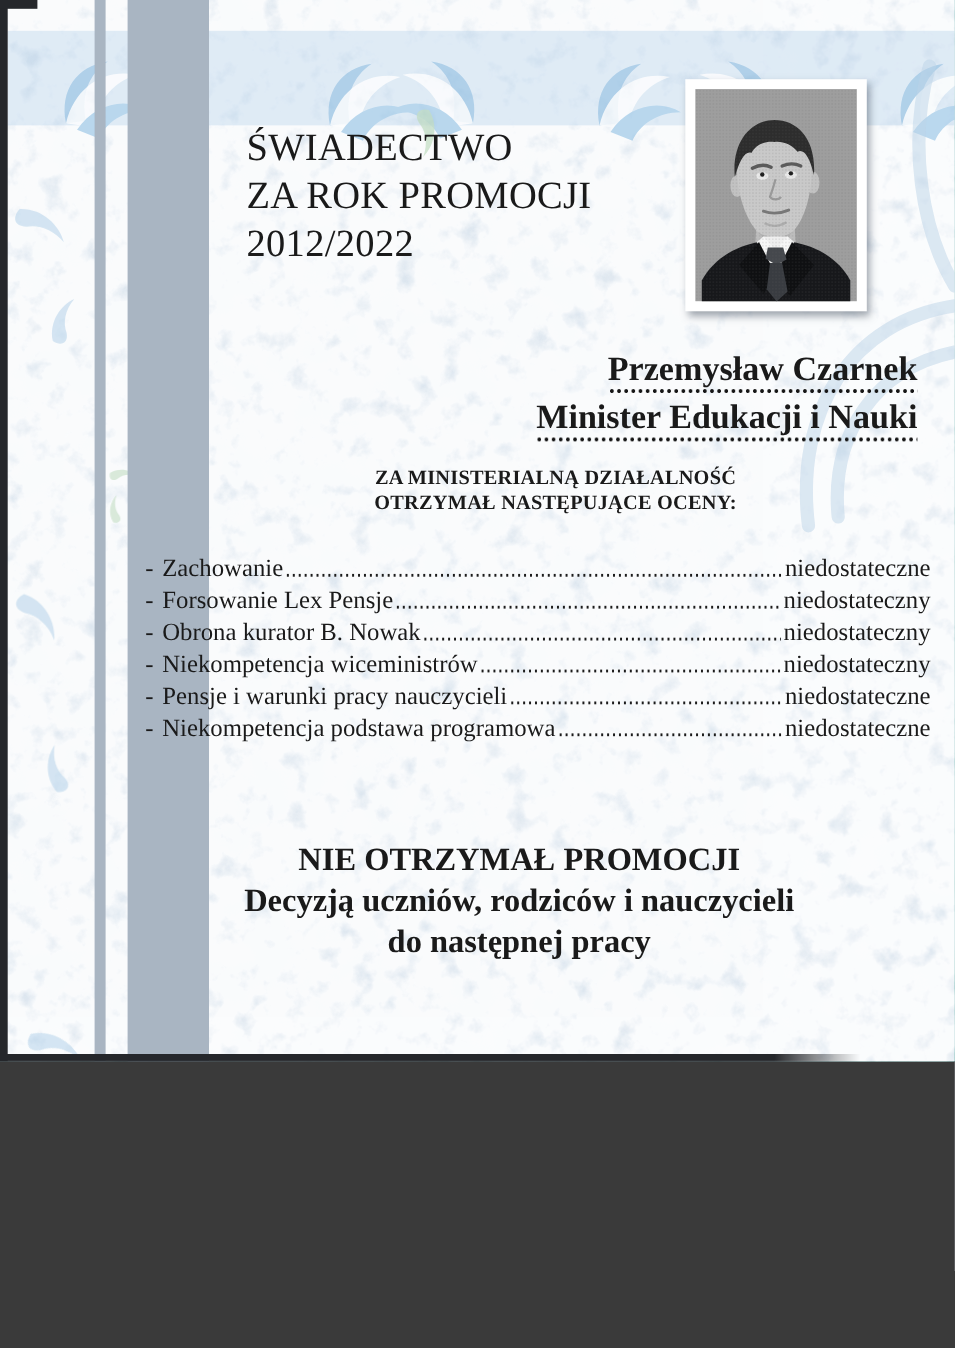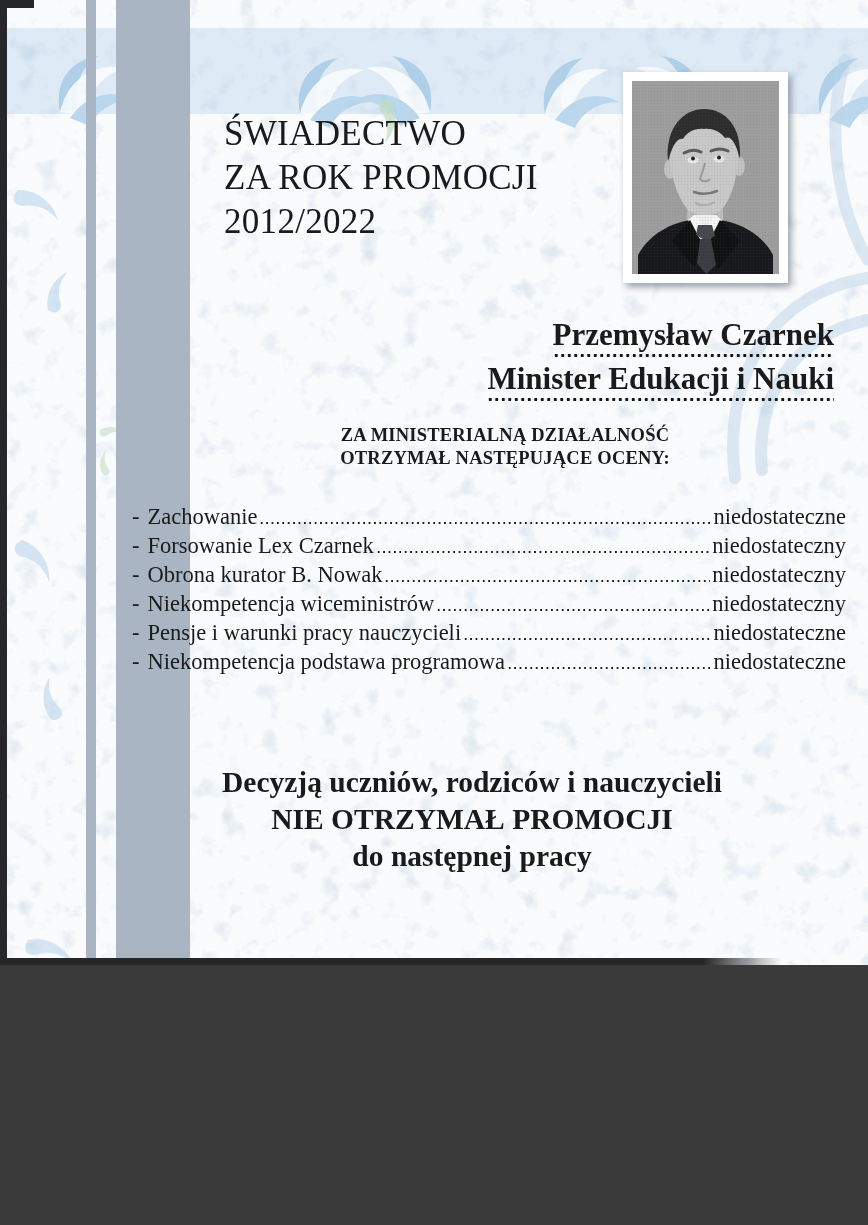--- a/index.html
+++ b/index.html
@@ -191,21 +191,21 @@
 
   <div class="blk grades">
     <div class="grow">
       <span class="gb">-</span>
       <span class="gsub">Zachowanie</span>
       <span class="gdots"></span>
       <span class="gval">niedostateczne</span>
     </div>
     <div class="grow">
       <span class="gb">-</span>
-      <span class="gsub">Forsowanie Lex Czarnek</span>
+      <span class="gsub">Forsowanie Lex Pensje</span>
       <span class="gdots"></span>
       <span class="gval">niedostateczny</span>
     </div>
     <div class="grow">
       <span class="gb">-</span>
       <span class="gsub">Obrona kurator B. Nowak</span>
       <span class="gdots"></span>
       <span class="gval">niedostateczny</span>
     </div>
     <div class="grow">
@@ -222,22 +222,22 @@
     </div>
     <div class="grow">
       <span class="gb">-</span>
       <span class="gsub">Niekompetencja podstawa programowa</span>
       <span class="gdots"></span>
       <span class="gval">niedostateczne</span>
     </div>
   </div>
 
   <div class="blk verdict">
+    <div>NIE OTRZYMAŁ PROMOCJI</div>
     <div>Decyzją uczniów, rodziców i nauczycieli</div>
-    <div>NIE OTRZYMAŁ PROMOCJI</div>
     <div>do następnej pracy</div>
   </div>
 
   <div class="blk footer">
     <div>Czarnek</div>
     <div>2022</div>
   </div>
 
 </div>
 

